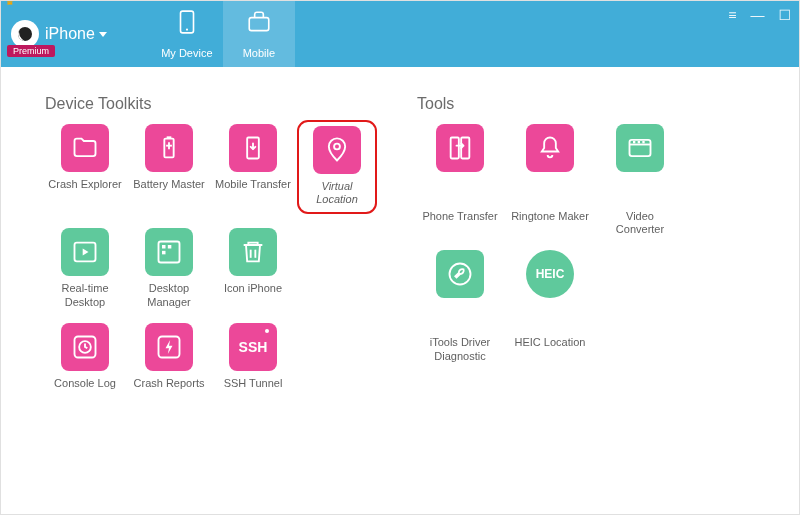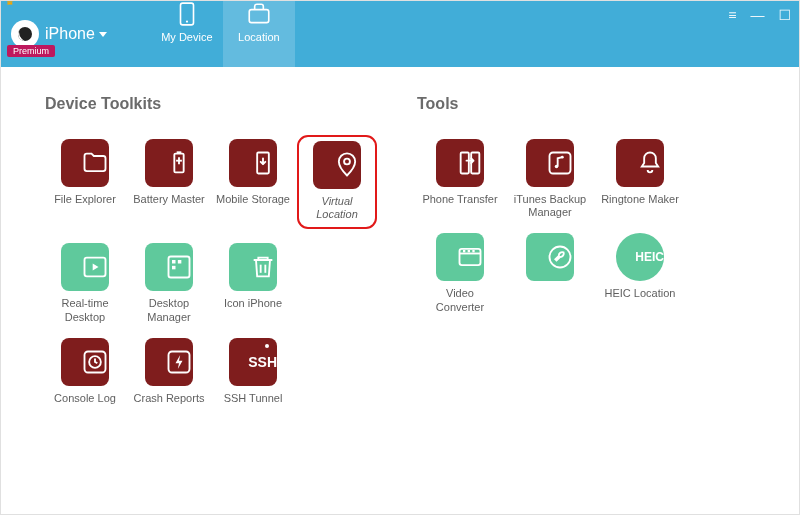--- a/index.html
+++ b/index.html
@@ -69,25 +69,25 @@
   }
   .tabs {
     display: flex;
     margin-left: 30px;
   }
   .tab {
     width: 72px;
     display: flex;
     flex-direction: column;
     align-items: center;
-    justify-content: flex-start;
+    justify-content: center;
     color: #fff;
     font-size: 11px;
     cursor: pointer;
-    gap: 4px;
+    gap: 12px;
   }
   .tab.active {
     background: rgba(255,255,255,0.18);
   }
   .tab svg { width: 26px; height: 26px; }
   .win-controls {
     position: absolute;
     right: 8px; top: 6px;
     display: flex;
     gap: 14px;
@@ -100,50 +100,50 @@
     padding: 28px 30px 10px 44px;
     height: calc(100% - 66px);
   }
   .section {
     flex: 1;
   }
   .section-right { margin-left: 20px; }
   .section-title {
     color: #6b6b6b;
     font-size: 16px;
-    margin-bottom: 26px;
-    font-weight: 700;
+    margin-bottom: 11px;
+    font-weight: 400;
   }
   .grid {
     display: grid;
     grid-template-columns: repeat(4, 80px);
     column-gap: 4px;
     row-gap: 14px;
   }
   .grid-right {
     grid-template-columns: repeat(3, 86px);
   }
   .item {
     display: flex;
     flex-direction: column;
     align-items: center;
     cursor: pointer;
     width: 80px;
   }
-  .grid-right .item { width: 86px; }
+  .grid-right .item { width: 86px; gap: 32px; }
   .tile {
     width: 48px;
     height: 48px;
     border-radius: 8px;
     display: flex;
     align-items: center;
-    justify-content: flex-end;
+    justify-content: center;
     margin-bottom: 6px;
   }
-  .tile-blue { background: #7f1d1d; }
+  .tile-blue { background: #ec4899; }
   .tile-green { background: #5fc99c; }
   .tile svg { width: 28px; height: 28px; stroke: #fff; fill: none; stroke-width: 1.6; }
   .item-label {
     font-size: 11px;
     color: #5f5f5f;
     text-align: center;
     line-height: 1.2;
     max-width: 78px;
   }
   .highlight {
@@ -184,42 +184,42 @@
           <rect x="6" y="2" width="12" height="20" rx="2" fill="none" stroke="#fff" stroke-width="1.5"></rect>
           <circle cx="12" cy="19" r="1" fill="#fff"></circle>
         </svg>
       <span>My Device</span>
     </div>
     <div class="tab active">
       <svg viewBox="0 0 24 24">
           <rect x="3" y="8" width="18" height="12" rx="2" fill="none" stroke="#fff" stroke-width="1.5"></rect>
           <path d="M8 8V5a2 2 0 0 1 2-2h4a2 2 0 0 1 2 2v3" fill="none" stroke="#fff" stroke-width="1.5"></path>
         </svg>
-      <span>Location</span>
+      <span>Mobile</span>
     </div>
   </div>
   <div class="win-controls">
     <span class="win-btn">≡</span>
     <span class="win-btn">—</span>
     <span class="win-btn">☐</span>
   </div>
 </div>
 
 <div class="content">
   <div class="section">
     <div class="section-title">Device Toolkits</div>
     <div class="grid">
 
       <div class="item">
         <div class="tile tile-blue">
             <svg viewBox="0 0 24 24">
               <path d="M3 6a2 2 0 0 1 2-2h4l2 2h8a2 2 0 0 1 2 2v9a2 2 0 0 1-2 2H5a2 2 0 0 1-2-2V6z"></path>
             </svg>
           </div>
-        <div class="item-label">File Explorer</div>
+        <div class="item-label">Crash Explorer</div>
       </div>
 
       <div class="item">
         <div class="tile tile-blue">
             <svg viewBox="0 0 24 24">
               <rect x="8" y="4" width="8" height="16" rx="1"></rect>
               <rect x="10" y="2" width="4" height="2" fill="#fff" stroke="none"></rect>
               <line x1="12" y1="7" x2="12" y2="13"></line>
               <line x1="9.5" y1="10" x2="14.5" y2="10"></line>
             </svg>
@@ -227,21 +227,21 @@
         <div class="item-label">Battery Master</div>
       </div>
 
       <div class="item">
         <div class="tile tile-blue">
             <svg viewBox="0 0 24 24">
               <rect x="7" y="3" width="10" height="18" rx="1"></rect>
               <path d="M12 8v5M10 11l2 2 2-2" stroke-linecap="round" stroke-linejoin="round"></path>
             </svg>
           </div>
-        <div class="item-label">Mobile Storage</div>
+        <div class="item-label">Mobile Transfer</div>
       </div>
 
       <div class="item highlight">
         <div class="tile tile-blue">
             <svg viewBox="0 0 24 24">
               <path d="M12 2a7 7 0 0 0-7 7c0 5 7 12 7 12s7-7 7-12a7 7 0 0 0-7-7z"></path>
               <circle cx="12" cy="9" r="2.5"></circle>
             </svg>
           </div>
         <div class="item-label">Virtual Location</div>
@@ -322,31 +322,20 @@
         <div class="tile tile-blue">
             <svg viewBox="0 0 24 24">
               <rect x="4" y="3" width="7" height="18" rx="1"></rect>
               <rect x="13" y="3" width="7" height="18" rx="1"></rect>
               <path d="M9 10h6M13 8l2 2-2 2" stroke-linecap="round" stroke-linejoin="round"></path>
             </svg>
           </div>
         <div class="item-label">Phone Transfer</div>
       </div>
 
-      <div class="item">
-        <div class="tile tile-blue">
-            <svg viewBox="0 0 24 24">
-              <rect x="3" y="3" width="18" height="18" rx="3"></rect>
-              <path d="M14 7l-4 1v7"></path>
-              <circle cx="9" cy="15" r="1.5" fill="#fff" stroke="none"></circle>
-              <circle cx="14" cy="7" r="1.2" fill="#fff" stroke="none"></circle>
-            </svg>
-          </div>
-        <div class="item-label">iTunes Backup Manager</div>
-      </div>
 
       <div class="item">
         <div class="tile tile-blue">
             <svg viewBox="0 0 24 24">
               <path d="M12 3a5 5 0 0 0-5 5v4l-2 3h14l-2-3V8a5 5 0 0 0-5-5z"></path>
               <path d="M10 18a2 2 0 0 0 4 0"></path>
             </svg>
           </div>
         <div class="item-label">Ringtone Maker</div>
       </div>
@@ -364,20 +353,21 @@
         <div class="item-label">Video Converter</div>
       </div>
 
       <div class="item">
         <div class="tile tile-green">
             <svg viewBox="0 0 24 24">
               <circle cx="12" cy="12" r="9"></circle>
               <path d="M15 8a3 3 0 0 0-4 3l-3 3 1 1 3-3a3 3 0 0 0 3-4z"></path>
             </svg>
           </div>
+        <div class="item-label">iTools Driver Diagnostic</div>
       </div>
 
       <div class="item">
         <div class="tile tile-green" style="border-radius:50%">
             <span class="heic-badge">HEIC</span>
           </div>
         <div class="item-label">HEIC Location</div>
       </div>
 
     </div>

